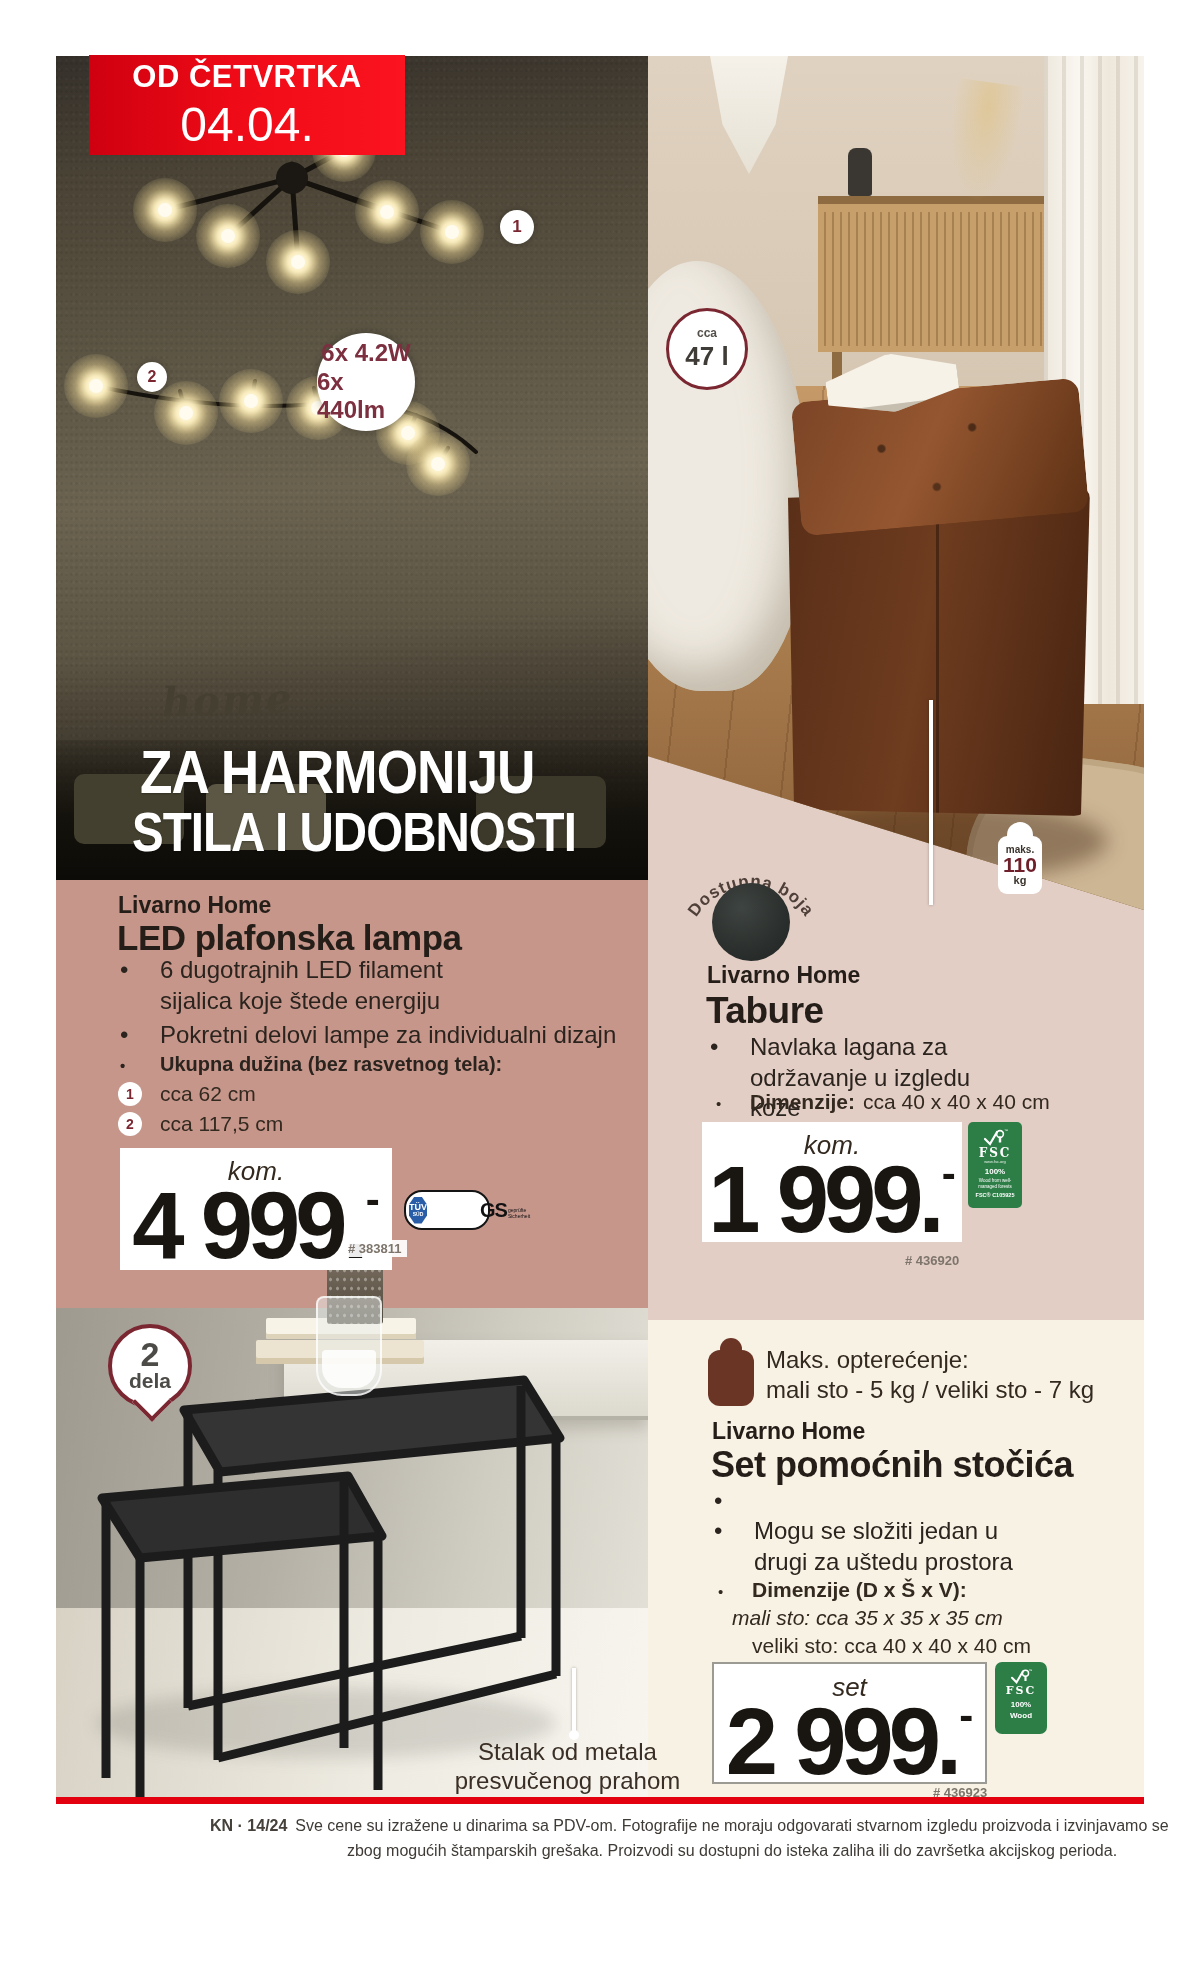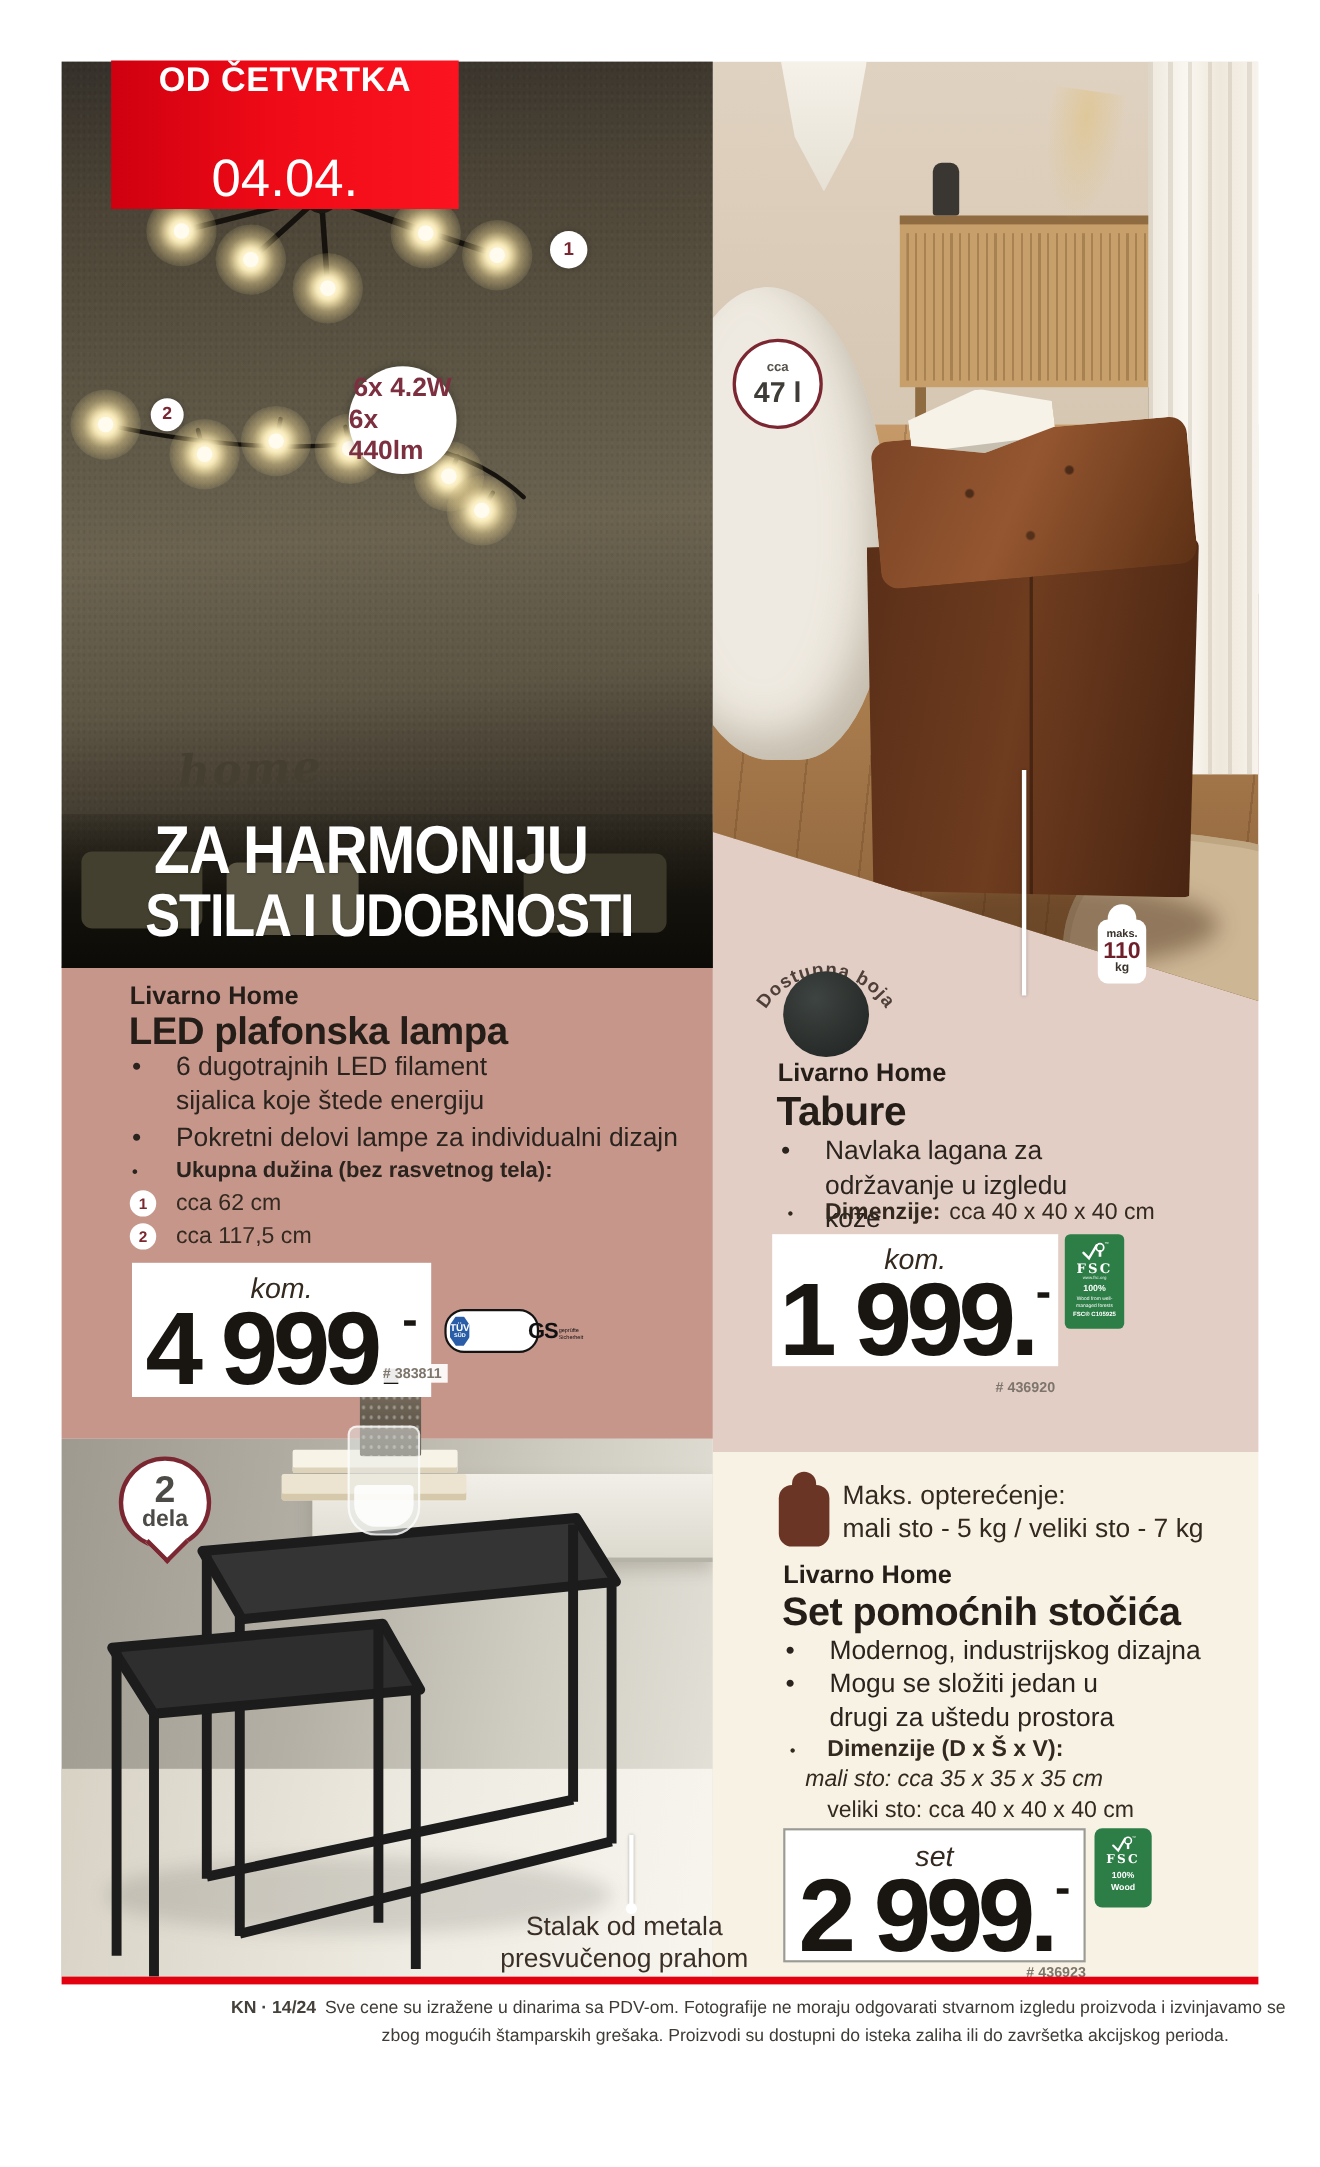--- a/index.html
+++ b/index.html
@@ -36,23 +36,23 @@
   .hero-title.l2{left:76px;top:744px;font-size:50px;}
 
   
   .marker{background:#fff;border-radius:50%;display:flex;align-items:center;justify-content:center;
     color:#7b2731;font-weight:700;z-index:4;box-shadow:0 0 6px rgba(0,0,0,.25);}
   .specs-badge{left:317px;top:333px;width:98px;height:98px;border-radius:50%;background:#fff;z-index:4;
     display:flex;flex-direction:column;align-items:center;justify-content:center;
     color:#7c2f3f;font-weight:700;font-size:24px;line-height:1.2;box-shadow:0 0 8px rgba(0,0,0,.3);}
 
   
-  .date-badge{left:89px;top:55px;width:316px;height:135px;z-index:6;
+  .date-badge{left:89px;top:55px;width:316px;height:100px;z-index:6;
     background:linear-gradient(90deg,#cf0010,#ee0a16 45%,#fb1420);
-    display:flex;flex-direction:column;align-items:center;justify-content:space-between;color:#fff;margin-left:12px;}
+    display:flex;flex-direction:column;align-items:center;justify-content:center;color:#fff;}
   .date-badge .l1{font-size:31px;font-weight:700;letter-spacing:.5px;}
   .date-badge .l2{font-size:48px;font-weight:400;margin-top:2px;}
 
   
   .photo-right{left:648px;top:56px;width:496px;height:854px;z-index:1;
     clip-path:polygon(0 0,100% 0,100% 100%,0 82%);background:#d6cbbc;}
   .rp-wall{position:absolute;inset:0;background:linear-gradient(180deg,#e0d2c0,#d5c6b2 42%,#c9b69d 55%,#c2ad92 62%);}
   .rp-floor{position:absolute;left:0;top:330px;width:100%;height:524px;
     background:linear-gradient(180deg,#c59a68 0%,#aa7e4e 45%,#8a5f38 100%);}
   .rp-floor::after{content:"";position:absolute;inset:0;
@@ -447,21 +447,20 @@
   <div class="abs kettle-b">
     <div class="knob"></div>
     <div class="body"></div>
   </div>
   <div class="abs load-note" style="left:766px;top:1346px;">Maks. opterećenje:</div>
   <div class="abs load-note" style="left:766px;top:1376px;">mali sto - 5 kg / veliki sto - 7 kg</div>
   <div class="abs brand" style="left:712px;top:1418px;">Livarno Home</div>
   <div class="abs pname" style="left:711px;top:1444px;font-size:36px;">Set pomoćnih stočića</div>
   <div class="abs brow" style="left:714px;top:1486px;width:440px;">
     <span class="dot"></span>
-    <span>Modernog, industrijskog dizajna</span>
   </div>
   <div class="abs brow" style="left:714px;top:1516px;width:300px;">
     <span class="dot"></span>
     <span>Mogu se složiti jedan u drugi za uštedu prostora</span>
   </div>
   <div class="abs dimrow" style="left:718px;top:1578px;">
     <span class="dot"></span>
     <b>Dimenzije (D x Š x V):</b>
   </div>
   <div class="abs" style="left:732px;top:1606px;font-size:21px;color:#33291f;z-index:4;font-style:italic;">mali sto: cca 35 x 35 x 35 cm</div>

